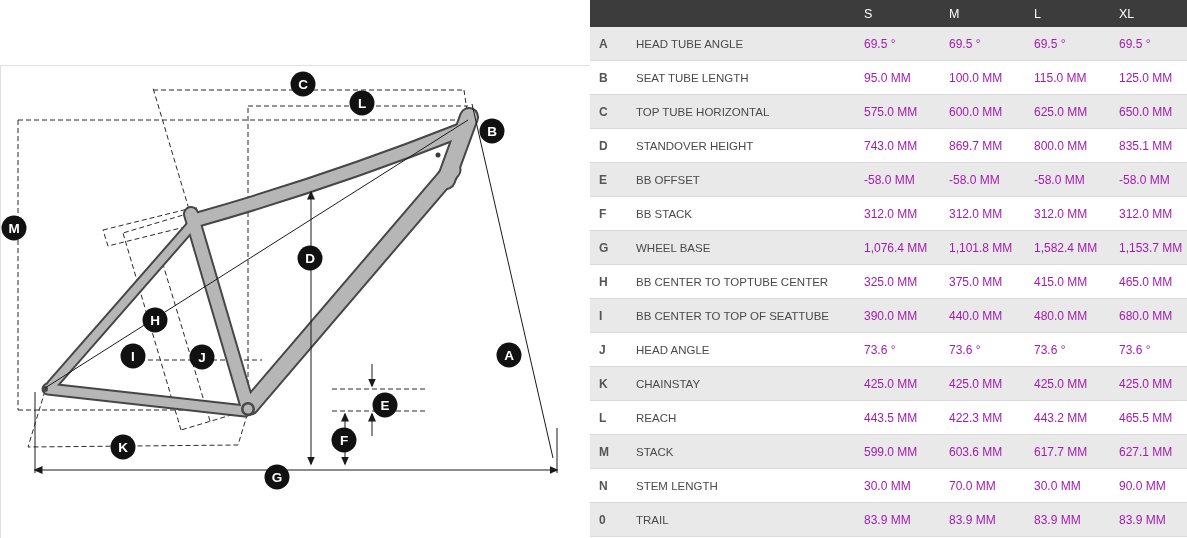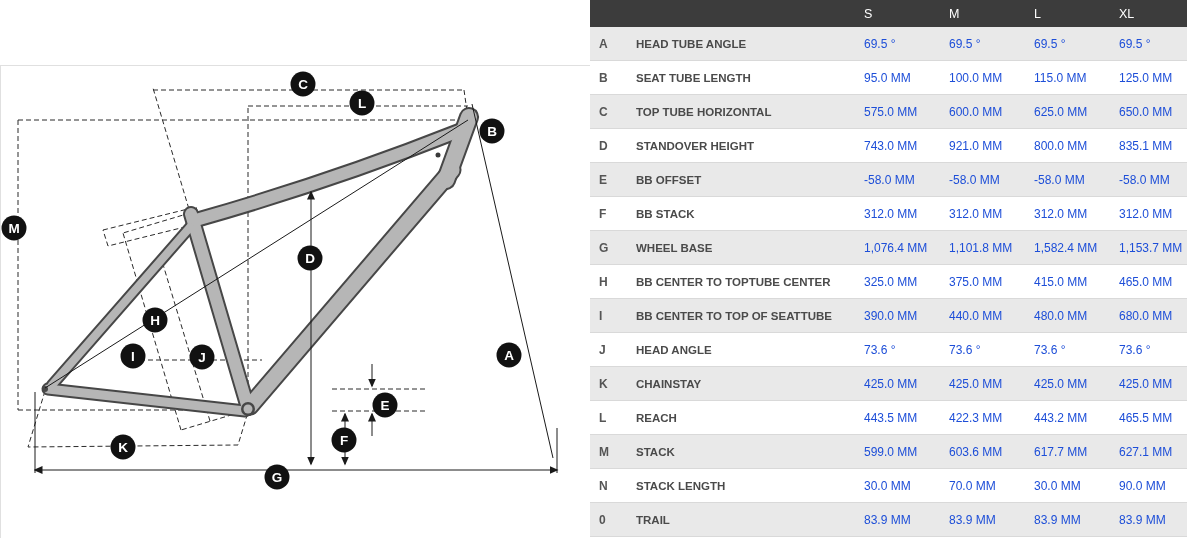--- a/index.html
+++ b/index.html
@@ -12,22 +12,22 @@
   col.c-key{width:44px;} col.c-label{width:228px;}
   col.c-v1,col.c-v2,col.c-v3{width:85px;} col.c-v4{width:auto;}
   thead th{background:#3c3c3c;color:#fff;font-weight:400;font-size:12.5px;
            text-align:left;height:27px;padding:0 0 0 2px;}
   tbody td{height:33px;font-size:12px;color:#4f4f4f;
            border-bottom:1px solid #d9d9d9;padding:0 0 0 2px;white-space:nowrap;
            overflow:hidden;}
   tbody tr:nth-child(odd){background:#e9e9e9;}
   tbody tr:nth-child(even){background:#fff;}
   td.key{font-weight:700;color:#555;padding-left:9px;}
-  td.label{font-weight:700;color:#4a4a4a;font-size:11.5px;}
-  td.val{color:#1d4ed8;}
+  td.label{font-weight:400;color:#4a4a4a;font-size:11.5px;}
+  td.val{color:#a21caf;}
   .lblc{fill:#111;}
   .lblt{fill:#fff;font-weight:bold;font-size:13.5px;text-anchor:middle;
         font-family:"Liberation Sans","DejaVu Sans",sans-serif;}
 </style>
 </head>
 <body>
 
 <div class="diagram-panel">
 <svg width="590" height="538" viewBox="0 0 590 538">
   <defs>
@@ -194,21 +194,21 @@
           <td class="label">TOP TUBE HORIZONTAL</td>
           <td class="val">575.0 MM</td>
           <td class="val">600.0 MM</td>
           <td class="val">625.0 MM</td>
           <td class="val">650.0 MM</td>
         </tr>
     <tr>
           <td class="key">D</td>
           <td class="label">STANDOVER HEIGHT</td>
           <td class="val">743.0 MM</td>
-          <td class="val">921.0 MM</td>
+          <td class="val">869.7 MM</td>
           <td class="val">800.0 MM</td>
           <td class="val">835.1 MM</td>
         </tr>
     <tr>
           <td class="key">E</td>
           <td class="label">BB OFFSET</td>
           <td class="val">-58.0 MM</td>
           <td class="val">-58.0 MM</td>
           <td class="val">-58.0 MM</td>
           <td class="val">-58.0 MM</td>
@@ -272,21 +272,21 @@
     <tr>
           <td class="key">M</td>
           <td class="label">STACK</td>
           <td class="val">599.0 MM</td>
           <td class="val">603.6 MM</td>
           <td class="val">617.7 MM</td>
           <td class="val">627.1 MM</td>
         </tr>
     <tr>
           <td class="key">N</td>
-          <td class="label">STACK LENGTH</td>
+          <td class="label">STEM LENGTH</td>
           <td class="val">30.0 MM</td>
           <td class="val">70.0 MM</td>
           <td class="val">30.0 MM</td>
           <td class="val">90.0 MM</td>
         </tr>
     <tr>
           <td class="key">0</td>
           <td class="label">TRAIL</td>
           <td class="val">83.9 MM</td>
           <td class="val">83.9 MM</td>

